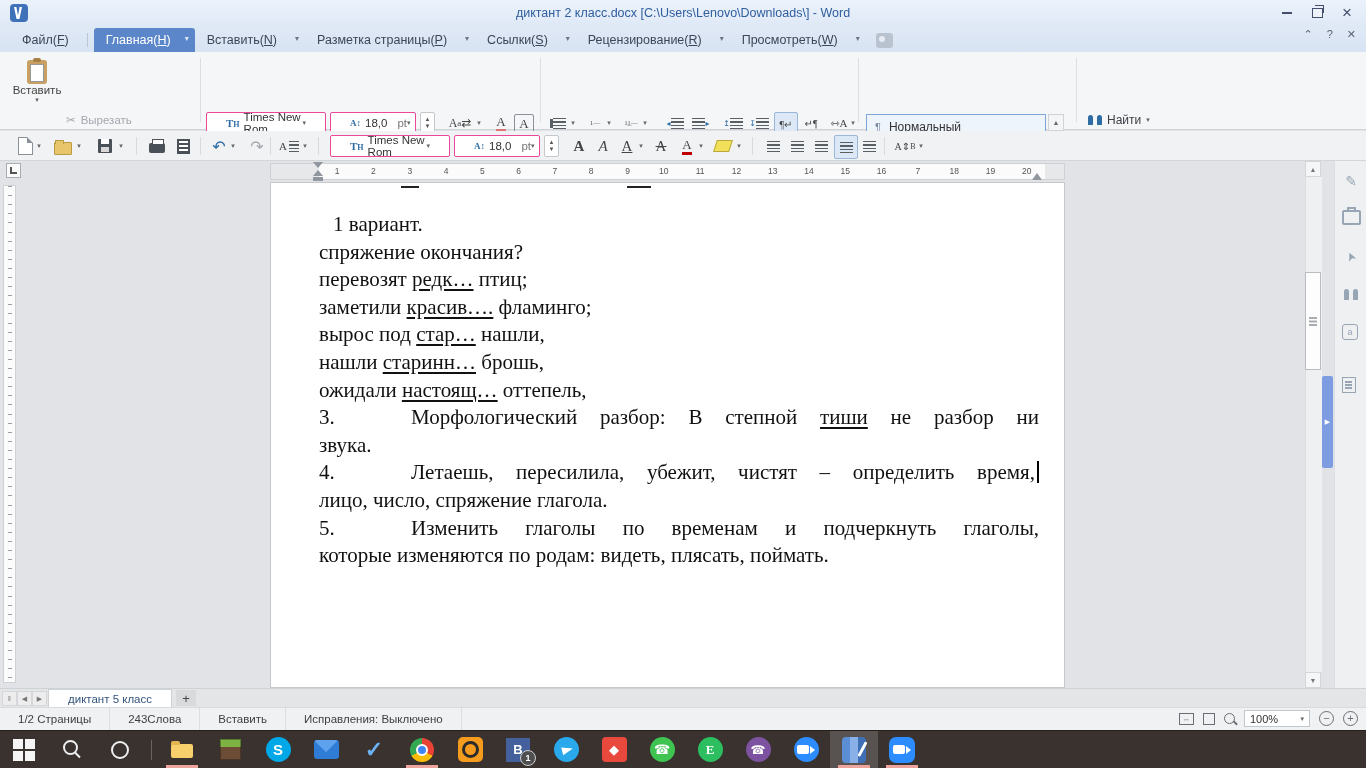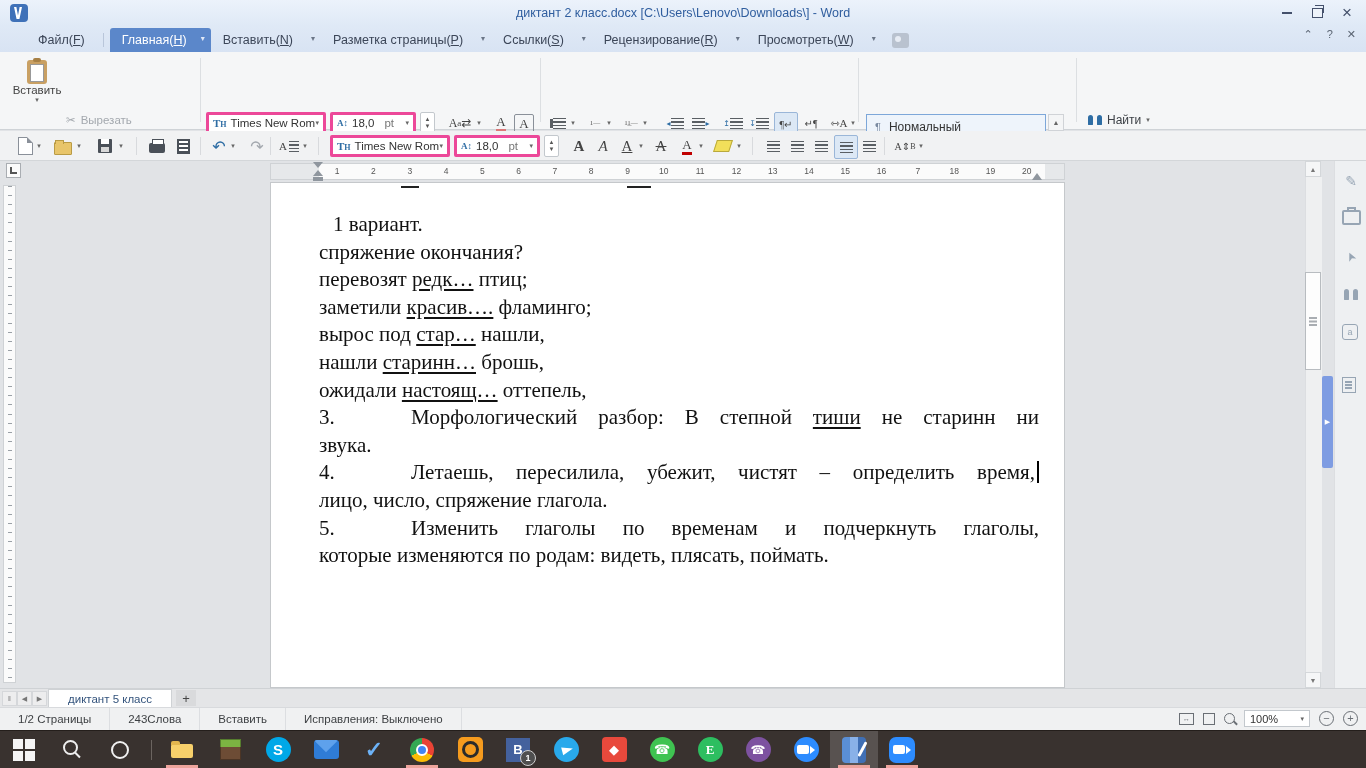--- a/index.html
+++ b/index.html
@@ -16,21 +16,21 @@
          font-size:12.5px;color:#2f5d9e;}
   #winbtns{right:4px;top:0;height:26px;display:flex;}
   .wbtn{width:30px;height:26px;display:flex;align-items:center;justify-content:center;color:#44506b;cursor:default;}
   .i-min{width:10px;height:2px;background:#44506b;}
   .i-restore{width:9px;height:8px;border:1px solid #44506b;position:relative;background:#eef3fa;}
   .i-restore::before{content:"";position:absolute;left:2px;top:-4px;width:8px;height:7px;
      border:1px solid #44506b;border-left:0;border-bottom:0;}
   .i-close::before{content:"×";font-size:17px;line-height:1;}
 
   
-  #tabrow{left:0;top:26px;width:1366px;height:26px;background:linear-gradient(#dfe9f6,#d8e3f3);display:flex;align-items:flex-end;padding-left:26px;box-sizing:border-box;}
+  #tabrow{left:0;top:26px;width:1366px;height:26px;background:linear-gradient(#dfe9f6,#d8e3f3);display:flex;align-items:flex-end;padding-left:10px;box-sizing:border-box;}
   .rtab{height:24px;line-height:24px;padding:0 12px;font-size:12.5px;color:#3c4658;white-space:nowrap;border-radius:3px 3px 0 0;}
   .rtab u{text-decoration:underline;}
   .rtab.sel{background:#5b87ca;color:#fff;}
   .rtab-car{height:24px;line-height:22px;width:16px;text-align:center;font-size:8px;color:#6b7687;}
   .rtab-car.sel{background:#5b87ca;color:#dfe8f7;border-radius:0 3px 0 0;margin-left:-4px;}
   .vsep{width:1px;height:14px;background:#b9c6da;margin:0 6px 5px 6px;}
   #assist{width:17px;height:15px;margin:0 0 4px 10px;background:#b9c2cf;border-radius:3px;position:relative;}
   #assist::before{content:"";position:absolute;left:3px;top:3px;width:6px;height:6px;border-radius:50%;background:#e7ecf4;}
   #tabrow-right{position:absolute;right:10px;top:28px;display:flex;gap:14px;color:#5a6472;font-size:11px;}
 
@@ -46,21 +46,21 @@
   .Ab{font-weight:bold;} .Ai{font-style:italic;} .Au{text-decoration:underline;} .As{text-decoration:line-through;}
   .Ac{line-height:1;border-bottom:3px solid #c00000;padding-bottom:1px;}
   .Ahl{background:#d9dcde;line-height:1;}
   .dotted{border:1px dotted #9aa0a6;width:16px;height:16px;font-size:9px;color:#888;}
   .bars{width:13px;height:11px;background:repeating-linear-gradient(#5a5f64 0 1.3px,transparent 1.3px 3.4px);}
   .bars.w75{background:repeating-linear-gradient(#5a5f64 0 1.3px,transparent 1.3px 3.4px);width:10px;}
   .pen-ic{width:14px;height:10px;background:#f2df5a;border:1px solid #b9a93c;transform:skewX(-18deg);}
   .binoc{width:14px;height:10px;position:relative;}
   .binoc::before,.binoc::after{content:"";position:absolute;top:0;width:5px;height:10px;background:#2e6da4;border-radius:3px 3px 1px 1px;}
   .binoc::before{left:0;} .binoc::after{right:0;}
-  .combo{position:absolute;height:22px;background:#fff;border:3px solid #ec4899;border-radius:2px;display:flex;align-items:center;font-size:11.5px;color:#333;box-sizing:border-box;padding:0 4px;}
+  .combo{position:absolute;height:22px;background:#fff;border:1px solid #ec4899;border-radius:2px;display:flex;align-items:center;font-size:11.5px;color:#333;box-sizing:border-box;padding:0 19px;}
   .combo .cbcar{margin-left:auto;font-size:7px;color:#666;}
   .th-ic{color:#2e6da4;font-weight:bold;font-size:11px;margin-right:4px;font-family:"Liberation Serif",serif;}
   .spin{position:absolute;width:15px;height:22px;border:1px solid #c3c8cd;background:#fff;border-radius:2px;box-sizing:border-box;
         display:flex;flex-direction:column;align-items:center;justify-content:center;font-size:6px;color:#555;line-height:7px;}
   #paste-btn{left:10px;top:6px;width:54px;height:66px;display:flex;flex-direction:column;align-items:center;color:#444;font-size:11.5px;}
   .clip-ic{width:20px;height:24px;background:#c9a063;border-radius:3px;position:relative;margin-top:2px;}
   .clip-ic::before{content:"";position:absolute;left:3px;top:4px;width:14px;height:18px;background:#fff;border:1px solid #999;box-sizing:border-box;}
   .clip-ic::after{content:"";position:absolute;left:6px;top:-2px;width:8px;height:4px;background:#a78045;border-radius:2px;}
   .small-cmd{position:absolute;display:flex;align-items:center;gap:5px;font-size:11.5px;color:#444;height:20px;}
   .copy-ic{width:12px;height:13px;border:1px solid #9aa0a6;background:#fff;position:relative;}
@@ -493,21 +493,21 @@
       <span class="cutmark" style="left:130px;width:18px"></span>
       <span class="cutmark" style="left:356px;width:24px"></span>
       <div id="doc-text">
           <div class="dline" style="padding-left: 14px;"><span>1 вариант.</span></div>
           <div class="dline"><span>спряжение окончания?</span></div>
           <div class="dline"><span>перевозят </span><span class="uline">редк…</span><span> птиц;</span></div>
           <div class="dline"><span>заметили </span><span class="uline">красив….</span><span> фламинго;</span></div>
           <div class="dline"><span>вырос под </span><span class="uline">стар…</span><span> нашли,</span></div>
           <div class="dline"><span>нашли </span><span class="uline">старинн…</span><span> брошь,</span></div>
           <div class="dline"><span>ожидали </span><span class="uline">настоящ…</span><span> оттепель,</span></div>
-          <div class="dline just"><span class="pnum">3.</span><span>Морфологический разбор: В степной </span><span class="uline">тиши</span><span> не старинн ни</span></div>
+          <div class="dline just"><span class="pnum">3.</span><span>Морфологический разбор: В степной </span><span class="uline">тиши</span><span> не разбор ни</span></div>
           <div class="dline"><span>звука.</span></div>
           <div class="dline just"><span class="pnum">4.</span><span>Летаешь, пересилила, убежит, чистят – определить время,</span><span class="caret-bar"></span></div>
           <div class="dline"><span>лицо, число, спряжение глагола.</span></div>
           <div class="dline just"><span class="pnum">5.</span><span>Изменить глаголы по временам и подчеркнуть глаголы,</span></div>
           <div class="dline"><span>которые изменяются по родам: видеть, плясать, поймать.</span></div>
         </div>
     </div>
     <div id="right-panel">
         <div class="pic" style="top: 11px;">✎</div>
         <div class="pic pic-briefcase" style="top: 49px;"></div>

